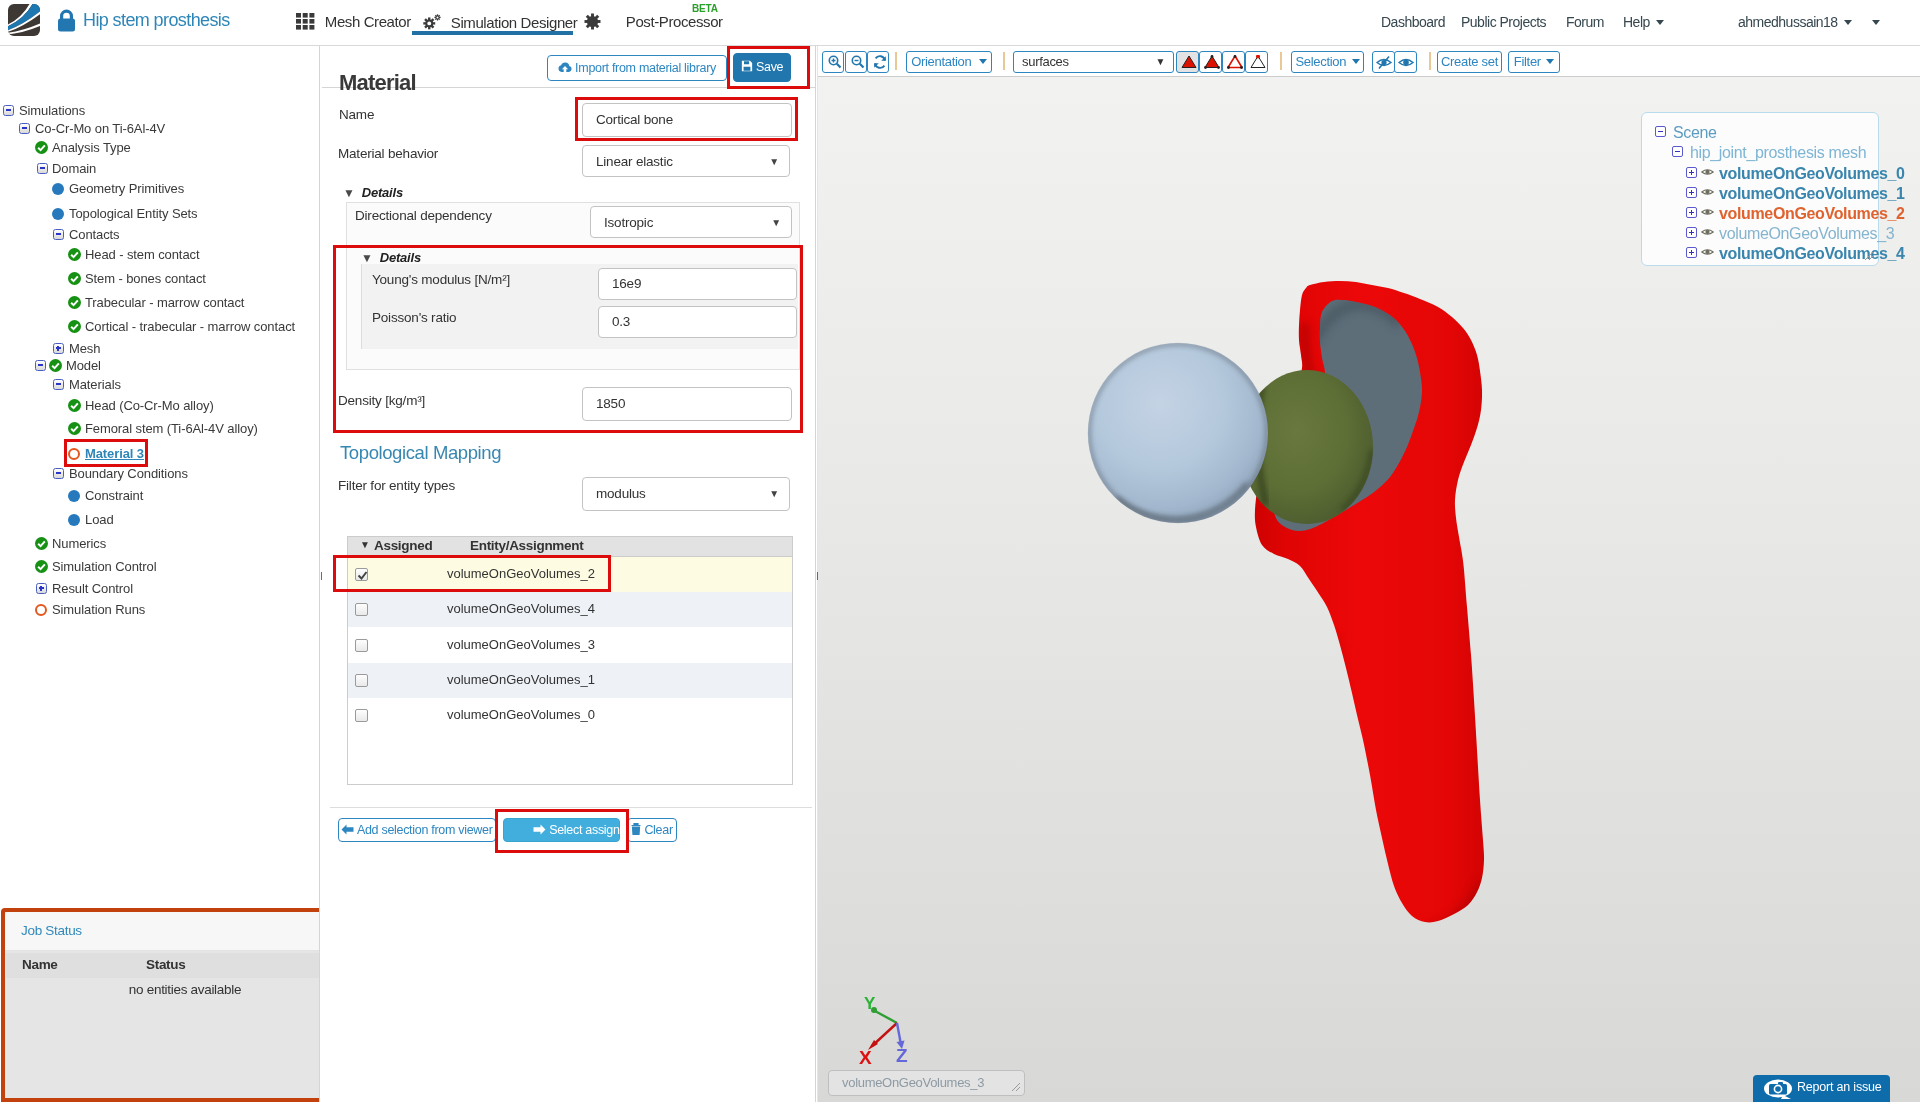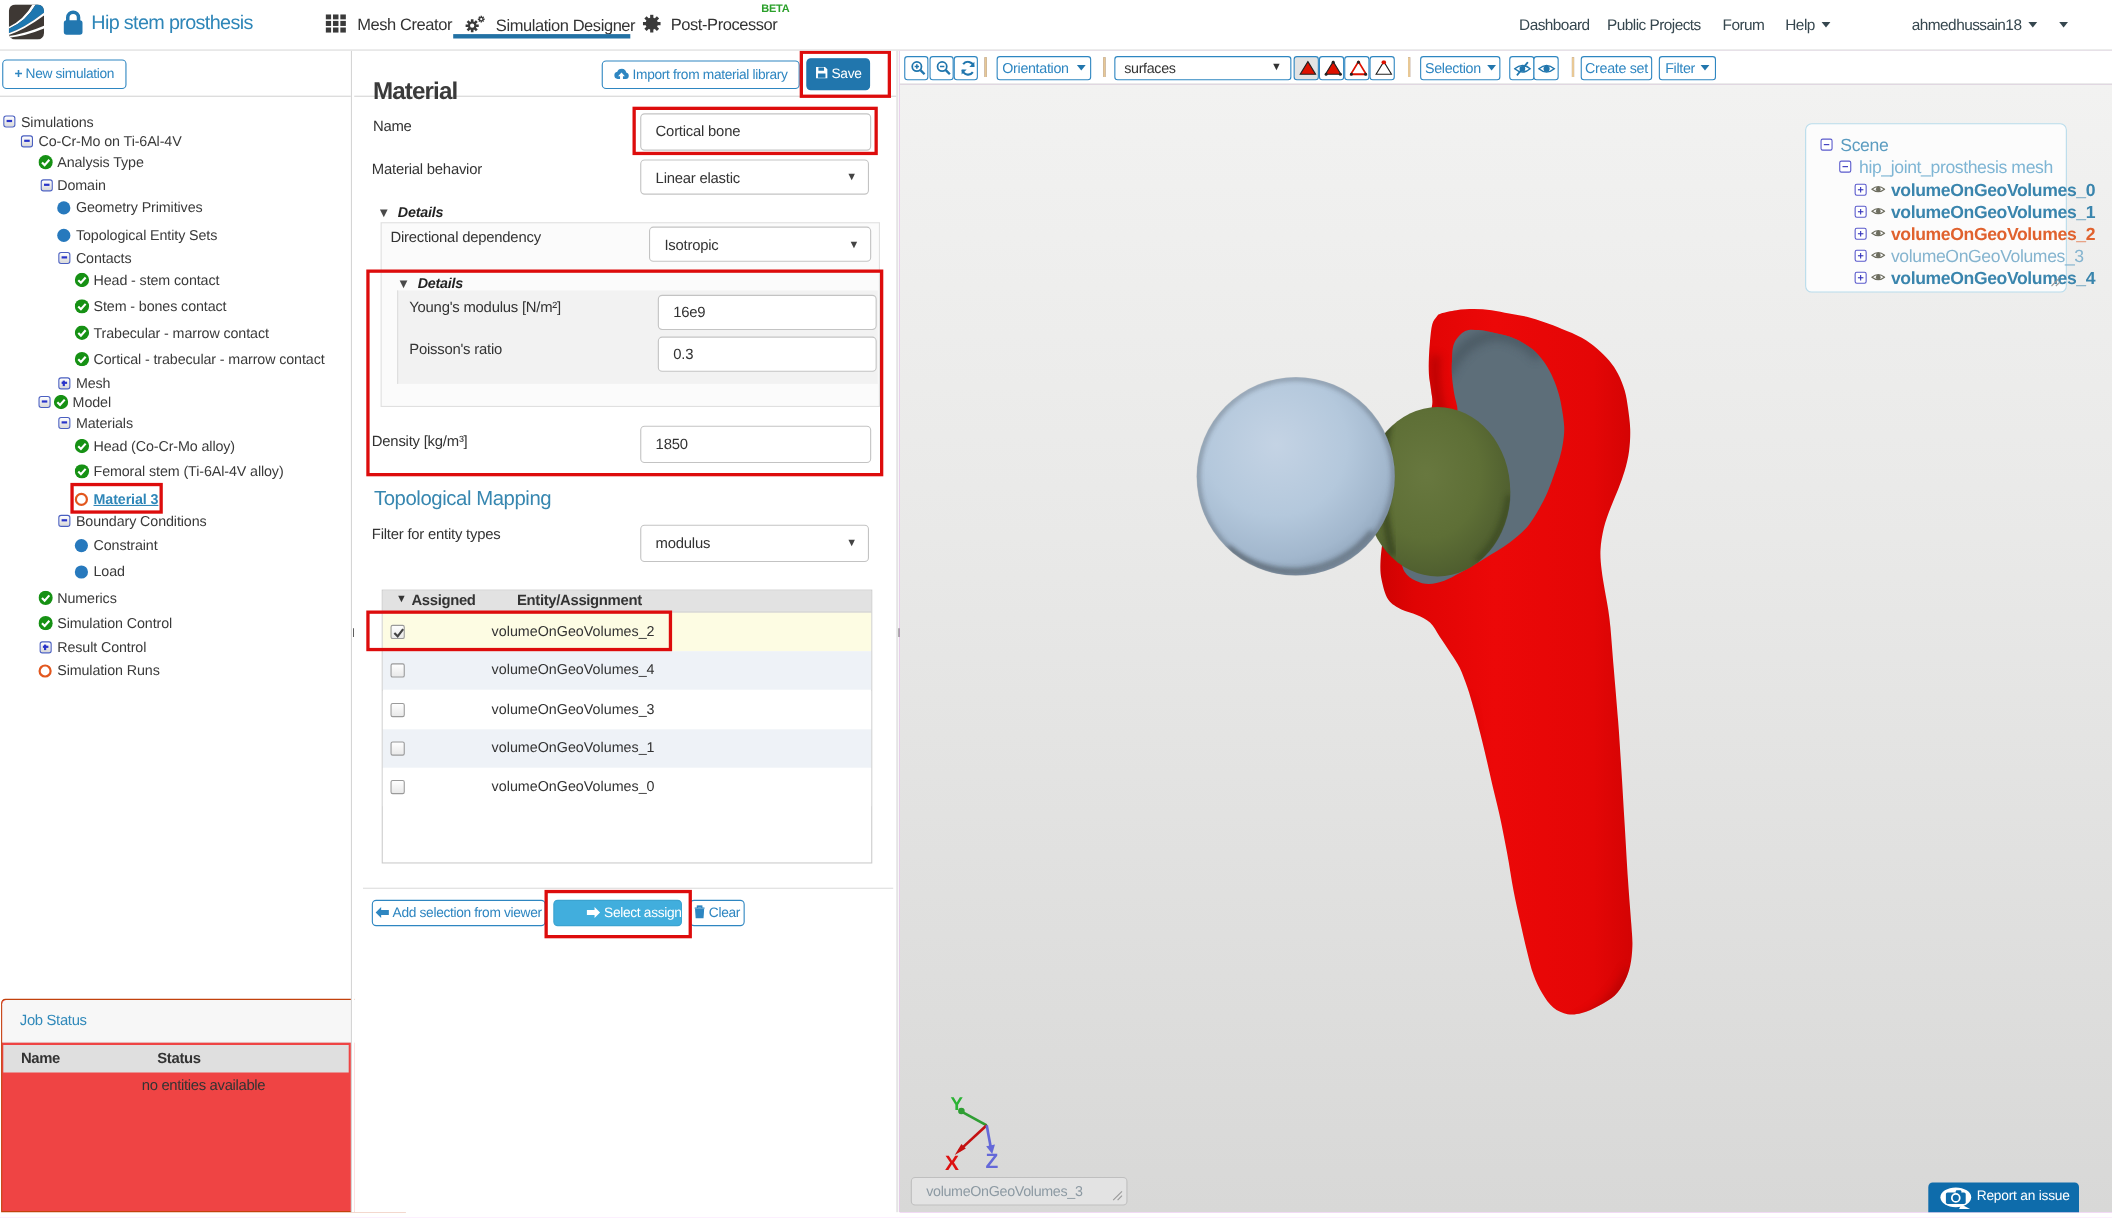--- a/index.html
+++ b/index.html
@@ -28,21 +28,21 @@
 .trow { position:absolute; font-size:13px; letter-spacing:-0.1px; color:#3a3a3a; white-space:nowrap; height:15px; line-height:15px; }
 
 .exp { position:absolute; width:11px; height:11px; top:2px; border:1.5px solid #4a5fc0; background:linear-gradient(#ffffff,#d8d8d8); border-radius:2.5px; }
 .exp:before { content:""; position:absolute; left:1.5px; top:3px; width:5px; height:2px; background:#2a35c9; }
 .exp.plus:after { content:""; position:absolute; left:3px; top:1.5px; width:2px; height:5px; background:#2a35c9; }
 .ccheck { position:absolute; width:13px; height:13px; top:1px; }
 .bdot { position:absolute; width:12px; height:12px; top:2px; border-radius:50%; background:#2779bd; }
 .oring { position:absolute; width:12px; height:12px; top:2px; border-radius:50%; border:2.5px solid #e2571e; background:#fff; }
 .redbox { position:absolute; border:3.5px solid #dd0c0c; z-index:20; }
 
-#jobstatus { position:absolute; left:1px; top:862px; width:368px; height:194px; border:1px solid #c2410c; border-radius:4px 4px 0 0; background:#ef4444; }
+#jobstatus { position:absolute; left:1px; top:862px; width:368px; height:194px; border:4px solid #c2410c; border-radius:4px 4px 0 0; background:#e5e5e5; }
 #jobstatus .hd { height:39px; background:#f7f7f7; border-bottom:1px solid #e3e3e3; border-radius:4px 4px 0 0; }
 #jobstatus .hd span { position:absolute; left:16px; top:11px; color:#3089ba; font-size:13.5px; letter-spacing:-0.3px; }
 #jobstatus .th { position:absolute; left:1px; top:41px; width:314px; height:25px; background:#dfdfdf; }
 #jobstatus .th b { position:absolute; top:4px; font-size:13.5px; letter-spacing:-0.3px; color:#333; }
 #jobstatus .empty { position:absolute; top:70px; width:100%; text-align:center; font-size:13.5px; letter-spacing:-0.3px; color:#333; }
 
 #midhead { position:absolute; left:0; top:0; width:493px; height:42px; border-bottom:1px solid #d5d5d5; }
 #mtitle { position:absolute; left:17px; top:24px; font-size:22px; letter-spacing:-0.8px; color:#3a3a3a; font-weight:700; }
 .btn { position:absolute; border:1px solid #2e86c1; border-radius:4px; background:#fff; color:#2e86c1; font-size:12.5px; letter-spacing:-0.3px; text-align:center; white-space:nowrap; }
 .btn.primary { background:#2176ad; color:#fff; border-color:#2176ad; }
@@ -142,34 +142,31 @@
   <div class="tab" style="left:584px">
     <svg width="17" height="17" viewBox="0 0 17 17" fill="#3a3a3a">
       <circle cx="8.5" cy="8.5" r="5.6"></circle>
       <g stroke="#3a3a3a" stroke-width="2.9">
         <line x1="8.5" y1="0.5" x2="8.5" y2="16.5"></line>
           <line x1="0.5" y1="8.5" x2="16.5" y2="8.5"></line>
         <line x1="2.8" y1="2.8" x2="14.2" y2="14.2"></line>
           <line x1="2.8" y1="14.2" x2="14.2" y2="2.8"></line>
       </g>
     </svg>
-    <span style="margin-left:5px">Post-Processor</span>
+    <span style="margin-left:21px">Post-Processor</span>
   </div>
   <div id="beta">BETA</div>
   <div class="hnav" style="left:1381px">Dashboard</div>
   <div class="hnav" style="left:1461px">Public Projects</div>
   <div class="hnav" style="left:1566px">Forum</div>
   <div class="hnav" style="left:1623px">Help<span class="caret"></span></div>
   <div class="hnav" style="left:1738px">ahmedhussain18<span class="caret"></span></div>
   <div class="hnav" style="left:1866px"><span class="caret"></span></div>
 </div>
 <div id="leftpanel">
-  <div id="lefttoolbar">
-    <div id="newsim"><span style="font-weight:bold;margin-right:3px">+</span>New simulation</div>
-  </div>
   <svg width="0" height="0" style="position:absolute">
       <defs>
     <g id="checkmark">
           <circle cx="7" cy="7" r="7" fill="#169114"></circle>
           <path d="M 3.4,7.2 L 6,9.8 L 10.6,4.6" stroke="#fff" stroke-width="2.1" fill="none"></path>
         </g>
   </defs>
     </svg>
   <div class="trow" style="left:19px;top:57px"><span class="exp" style="left:-16px"></span>Simulations</div>
   <div class="trow" style="left:35px;top:75px"><span class="exp" style="left:-16px"></span>Co-Cr-Mo on Ti-6Al-4V</div>

